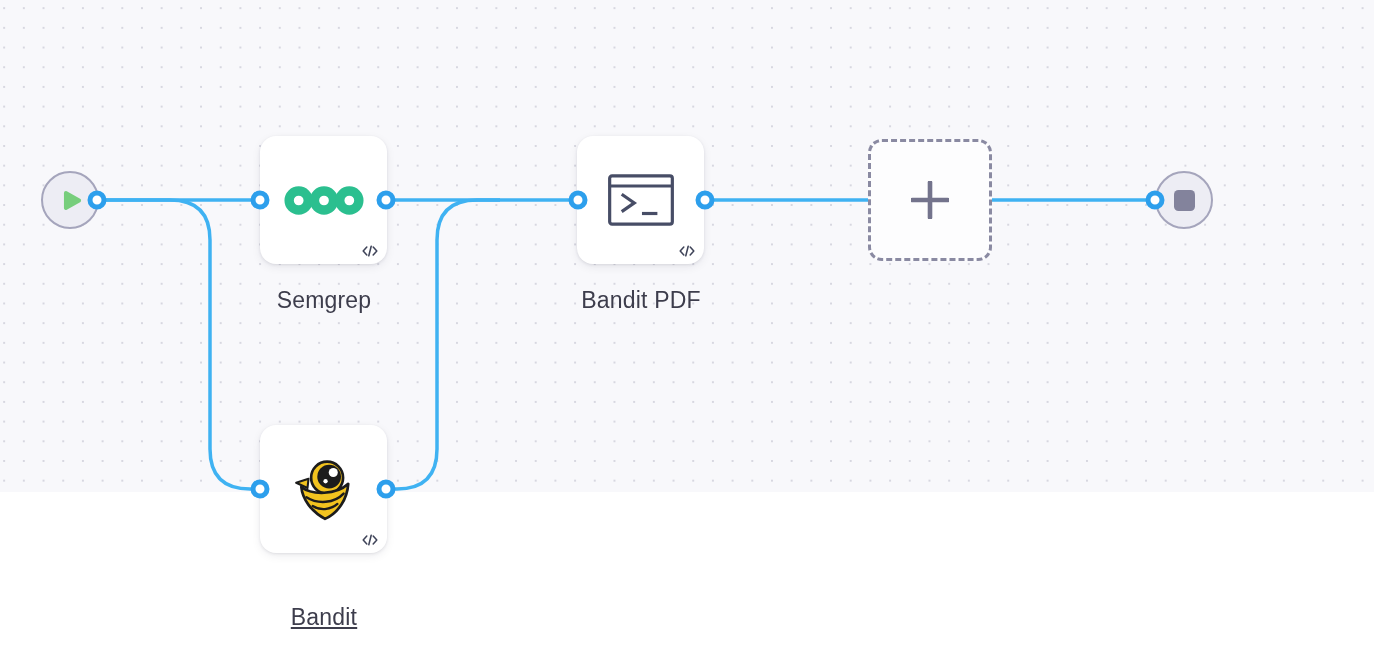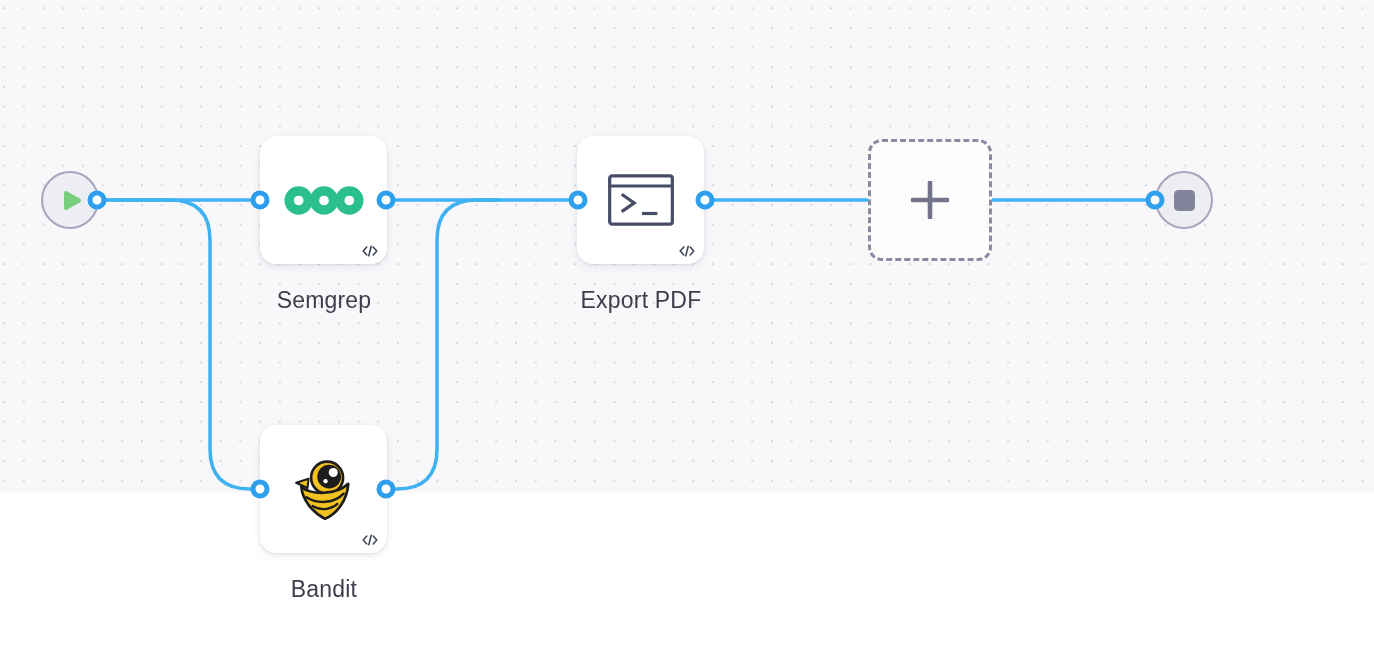--- a/index.html
+++ b/index.html
@@ -139,40 +139,40 @@
       <path d="M21 48.5 C 28 53 38 52.5 45 46.5" fill="none" stroke="#1c1c1c" stroke-width="2.2" stroke-linecap="round"></path>
     </svg>
     <svg class="badge" viewBox="0 0 20 14">
       <g fill="none" stroke="#3e4358" stroke-width="1.9" stroke-linecap="round" stroke-linejoin="round">
         <path d="M6 2 L1.5 7 L6 12"></path>
         <path d="M8.5 13 L11.5 1"></path>
         <path d="M14 2 L18.5 7 L14 12"></path>
       </g>
     </svg>
   </div>
-  <div class="node-label" style="left:324px; top:576px;">Bandit</div>
+  <div class="node-label" style="left:324px; top:604px;text-decoration:underline;">Bandit</div>
 
   <div class="node-card" style="left:577px; top:136px;">
     <svg width="68" height="54" viewBox="0 0 70 56">
       <g fill="none" stroke="#474d66" stroke-width="3.3">
         <rect x="2.5" y="3" width="65" height="50" rx="2.5"></rect>
         <path d="M2.5 13.5 L67.5 13.5"></path>
         <path d="M15 22 L28 31 L15 40"></path>
         <path d="M36 42 L52 42"></path>
       </g>
     </svg>
     <svg class="badge" viewBox="0 0 20 14">
       <g fill="none" stroke="#3e4358" stroke-width="1.9" stroke-linecap="round" stroke-linejoin="round">
         <path d="M6 2 L1.5 7 L6 12"></path>
         <path d="M8.5 13 L11.5 1"></path>
         <path d="M14 2 L18.5 7 L14 12"></path>
       </g>
     </svg>
   </div>
-  <div class="node-label" style="left:641px; top:287px;">Export PDF</div>
+  <div class="node-label" style="left:641px; top:287px;">Bandit PDF</div>
 
   <div class="add-step">
     <svg width="38" height="38" viewBox="0 0 38 38">
       <g stroke="#73738c" stroke-width="4.6" stroke-linecap="round">
         <path d="M19 1.5 L19 36.5"></path>
         <path d="M1.5 19 L36.5 19"></path>
       </g>
     </svg>
   </div>
 

